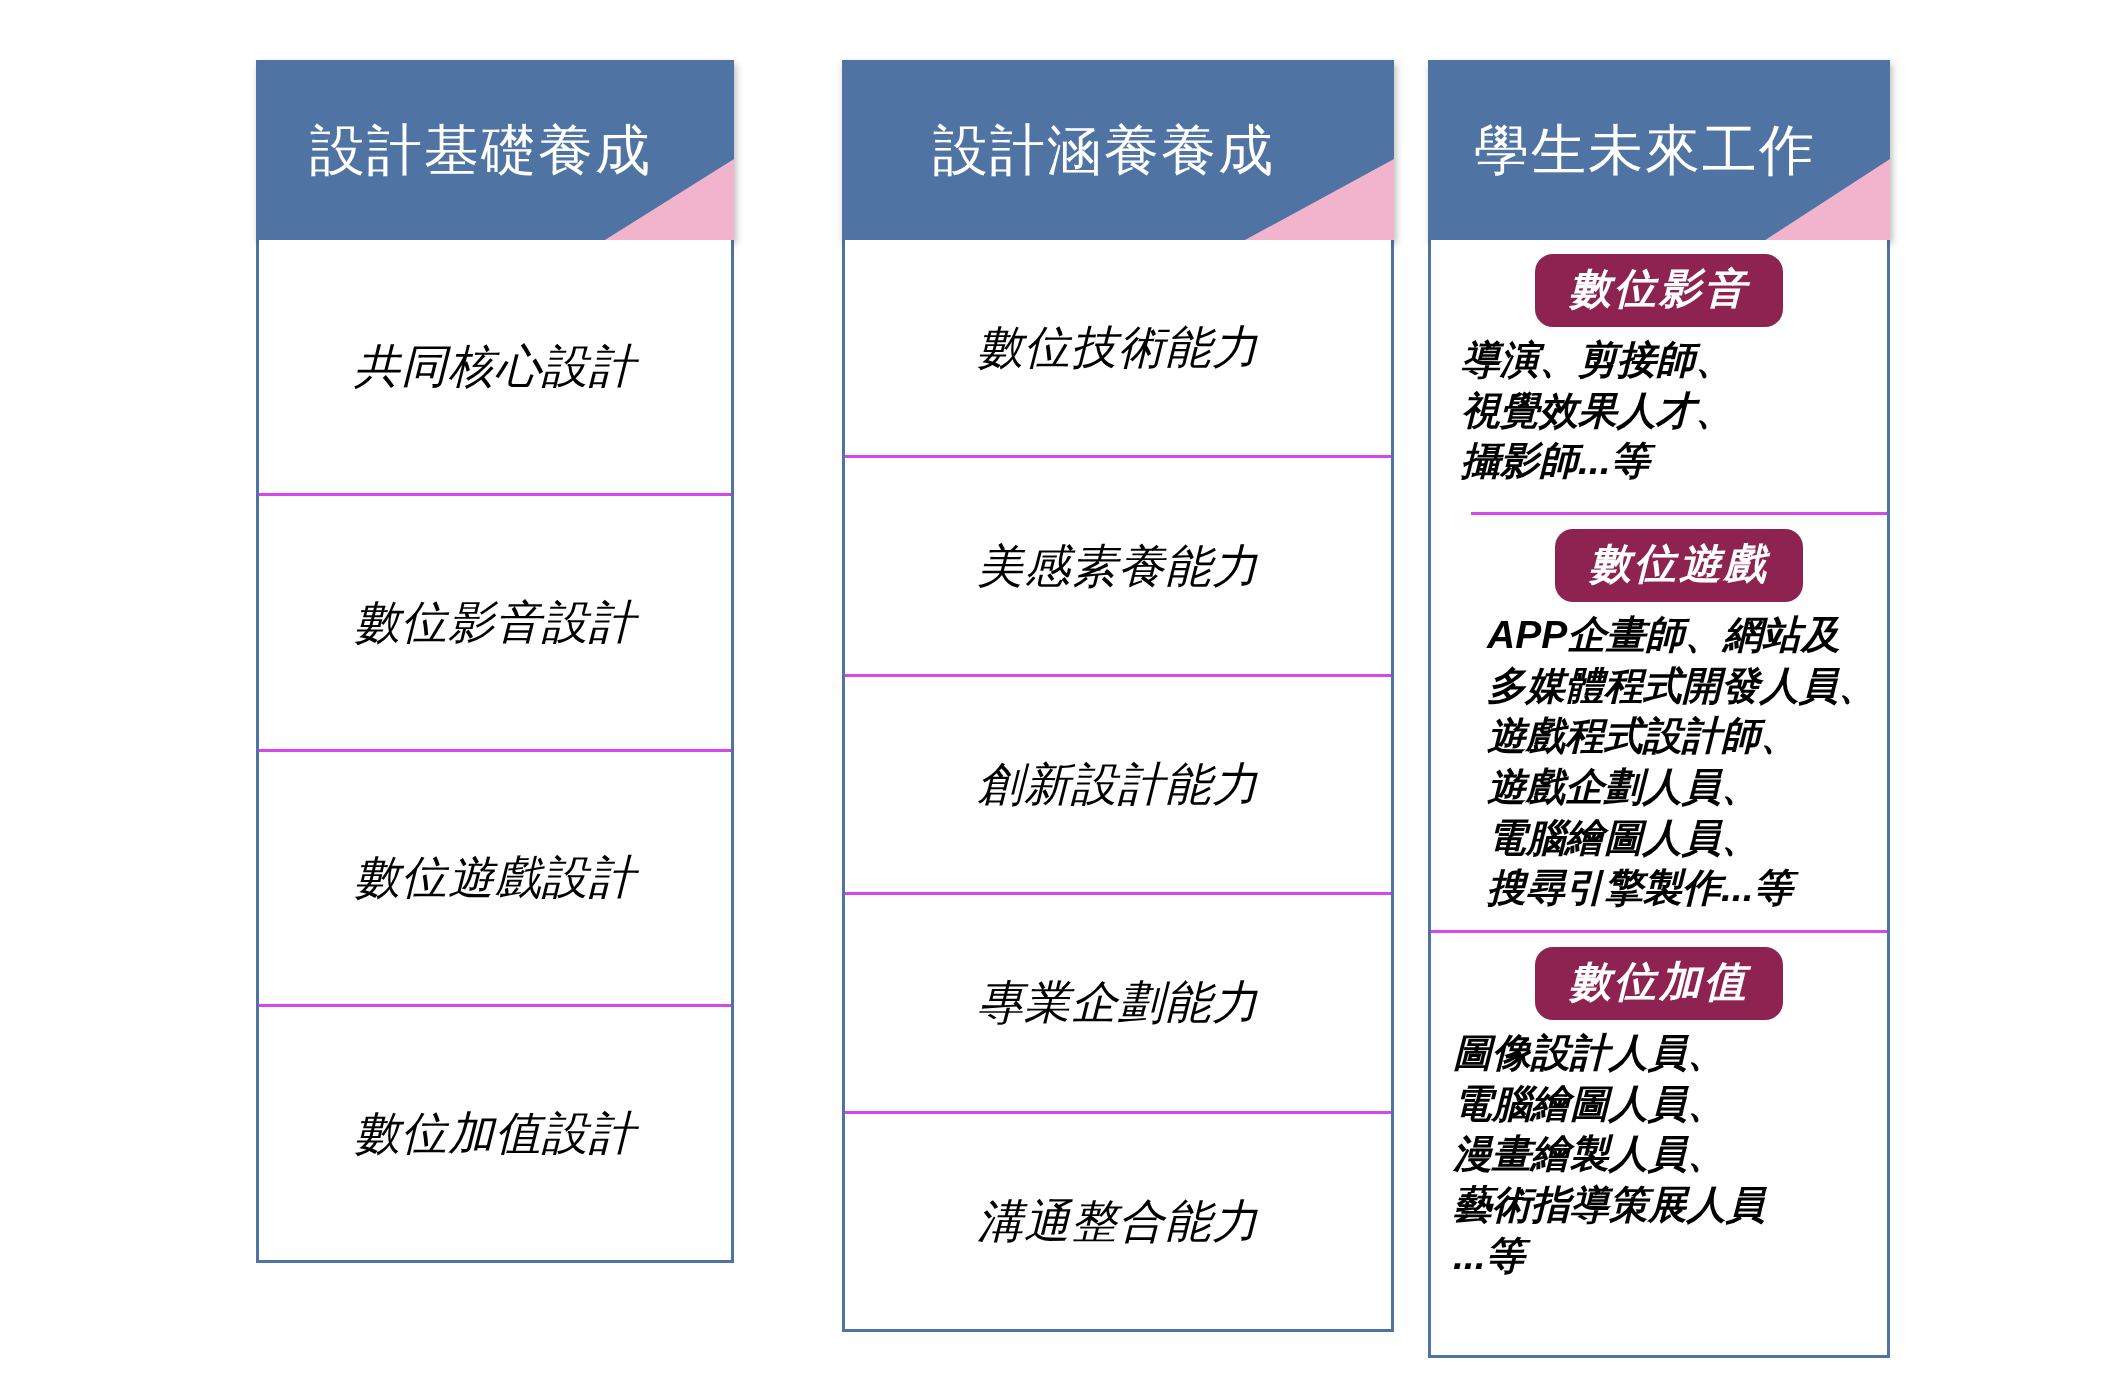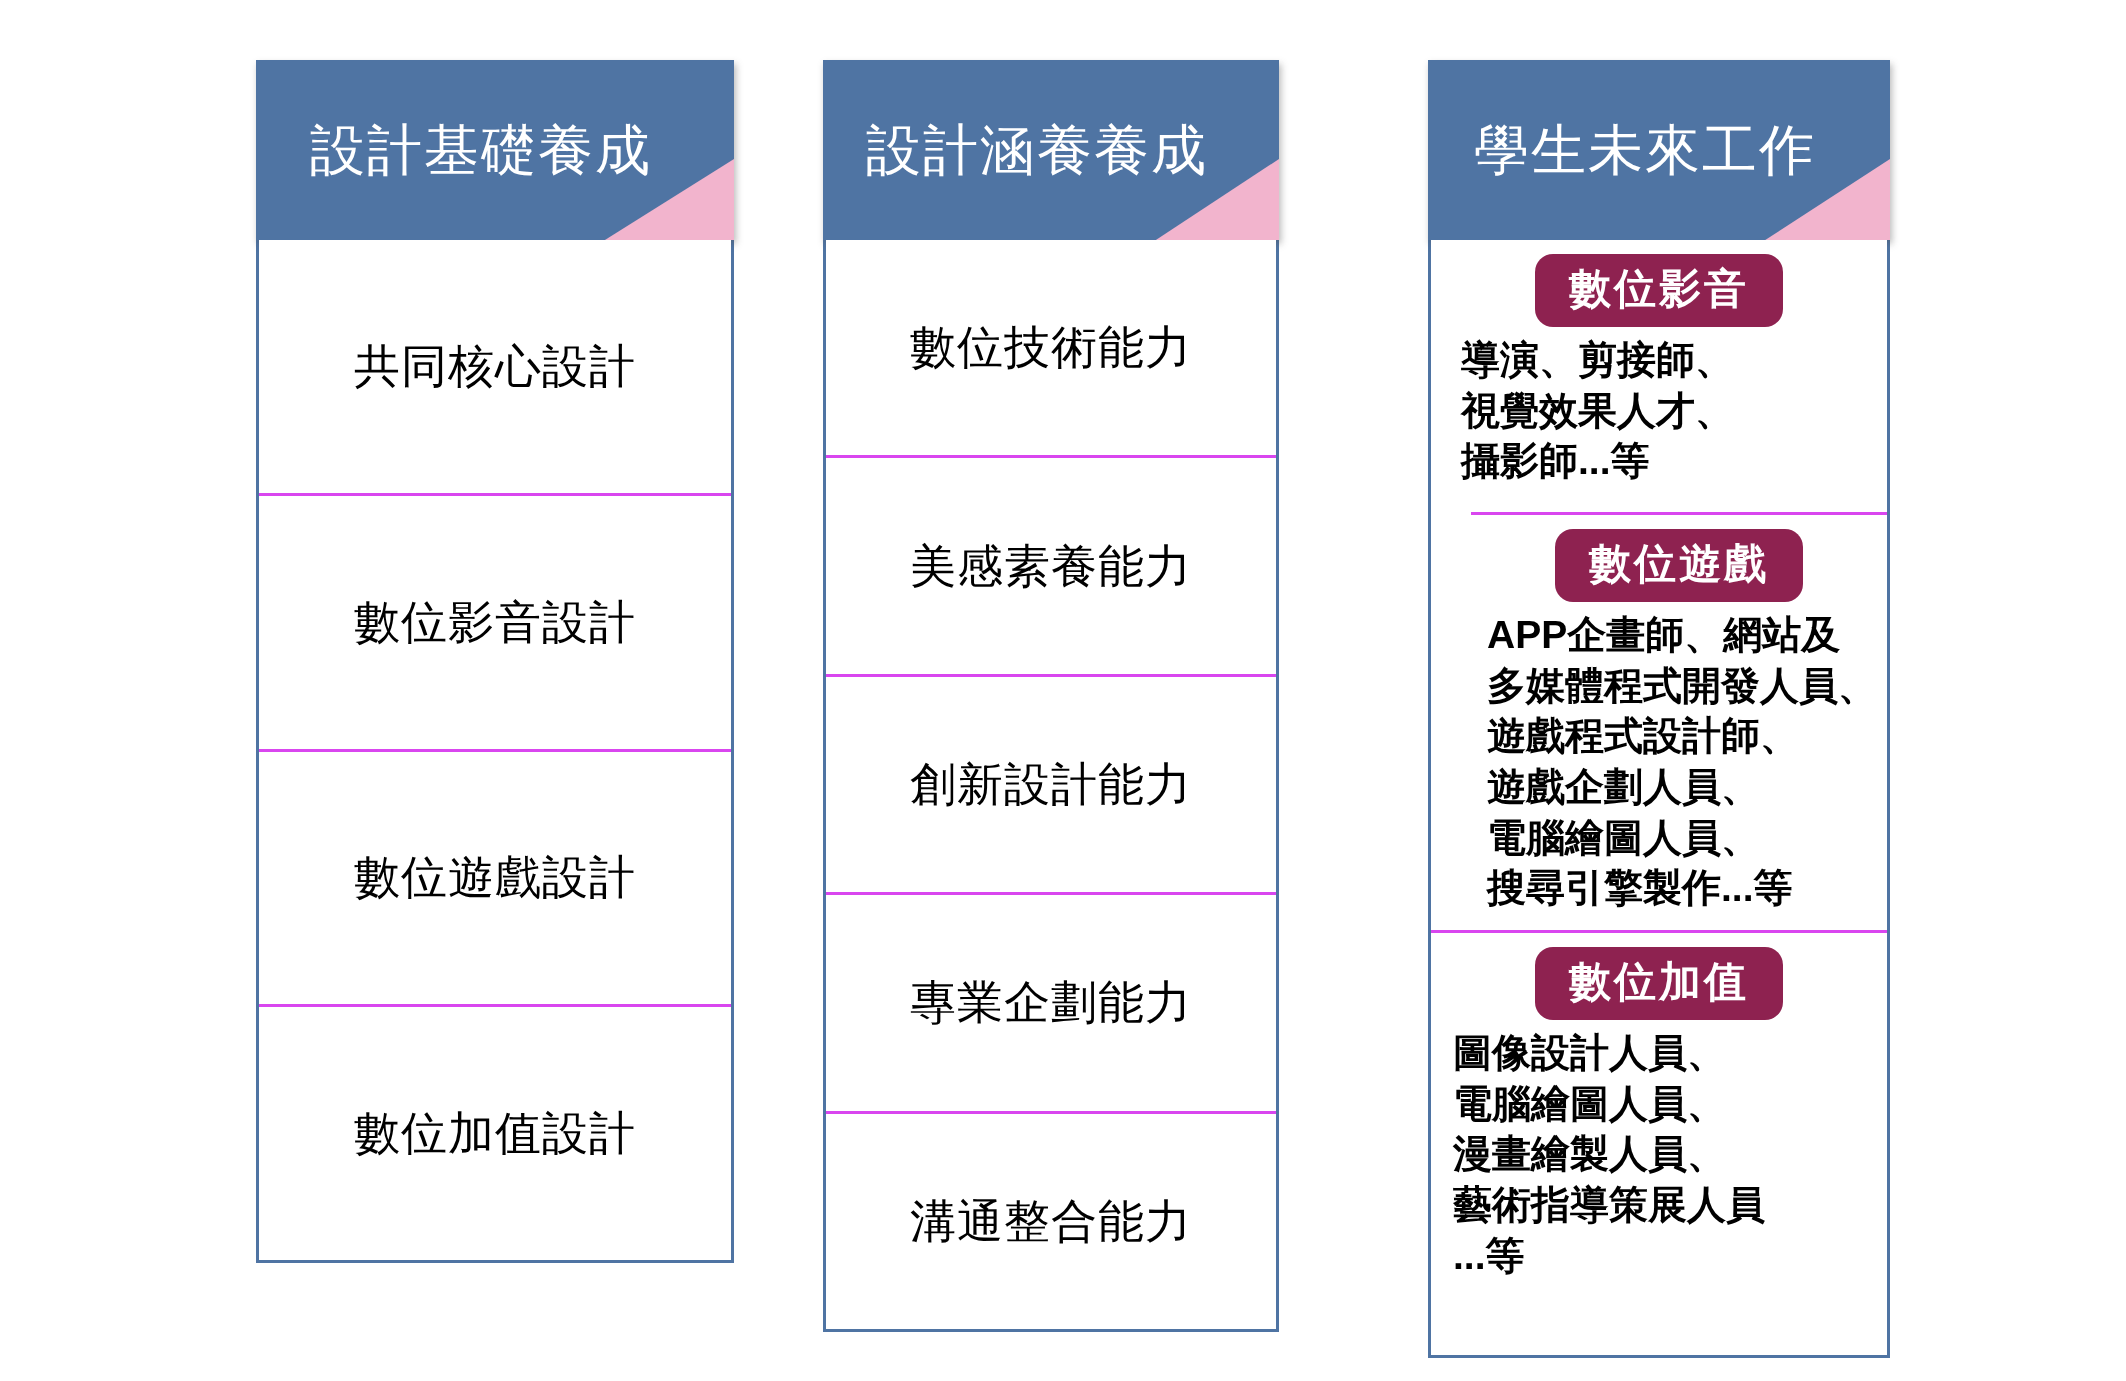--- a/index.html
+++ b/index.html
@@ -23,21 +23,21 @@
   }
 
   
   .column {
     position: absolute;
     top: 60px;
     display: flex;
     flex-direction: column;
   }
   .col-1 { left: 256px;  width: 478px; height: 1203px; }
-  .col-2 { left: 823px;  width: 456px; height: 1272px; }
+  .col-2 { left: 842px;  width: 552px; height: 1272px; }
   .col-3 { left: 1428px; width: 462px; height: 1298px; }
 
   
   .col-header {
     position: relative;
     height: 180px;
     flex: 0 0 180px;
     background: #f2b4cd;
     box-shadow: 2px 4px 7px rgba(80,80,80,0.40);
     overflow: hidden;
@@ -68,20 +68,21 @@
 
   
   .col-body {
     flex: 1 1 auto;
     display: flex;
     flex-direction: column;
     border: 3px solid #4f74a3;
     border-top: none;
     box-sizing: border-box;
     background: #ffffff;
+    font-style: italic;
   }
   .col-body .cell {
     box-sizing: border-box;
     border-top: 3px solid #d946ef;
     background: #ffffff;
     display: flex;
     align-items: center;
     justify-content: center;
     position: relative;
   }

